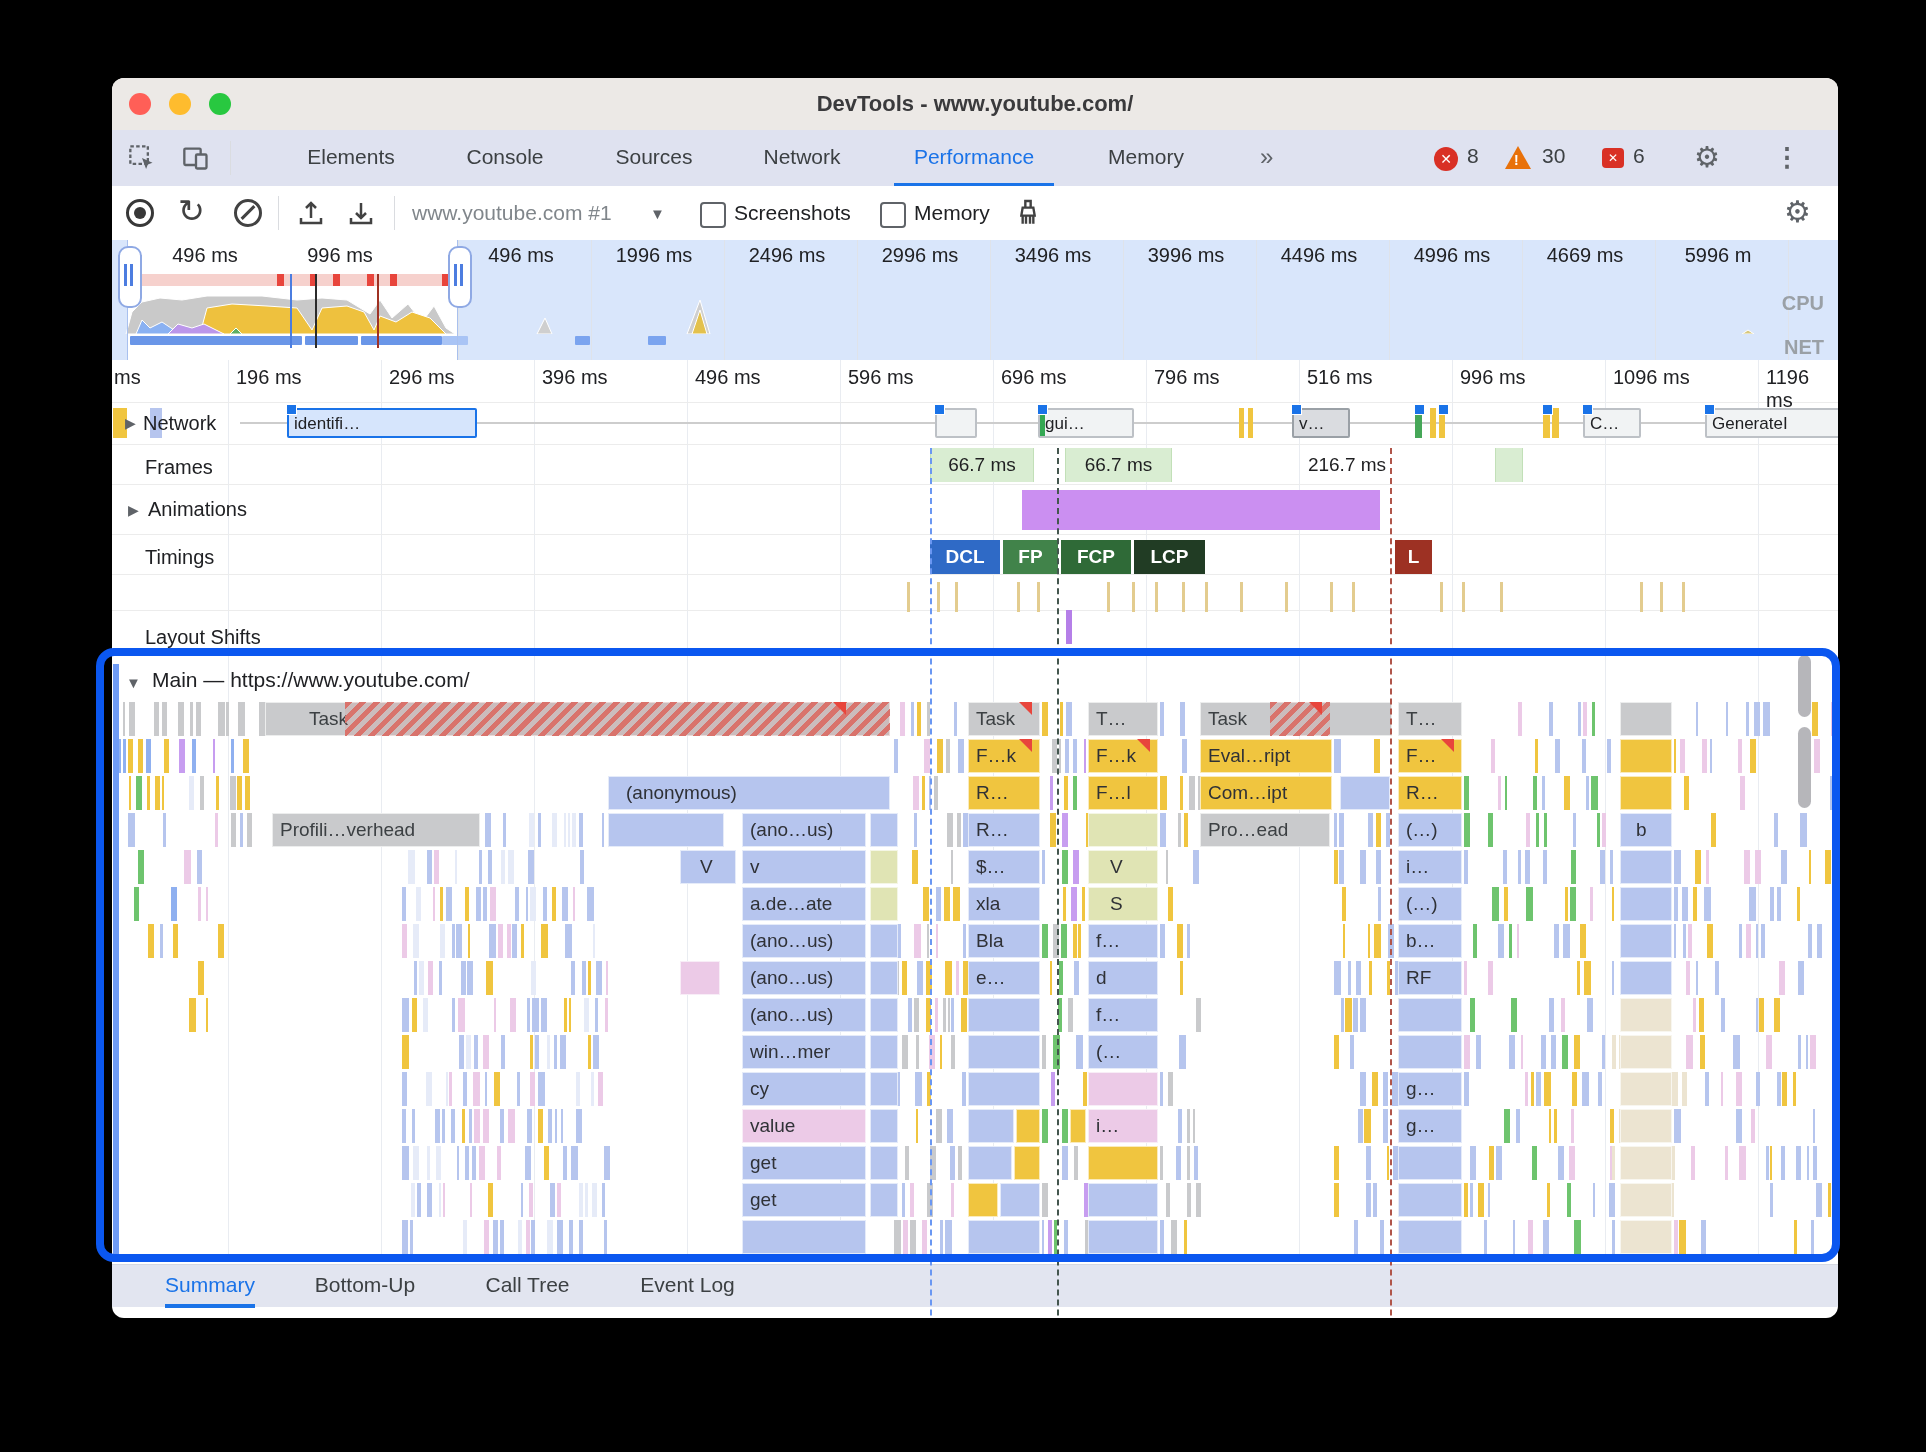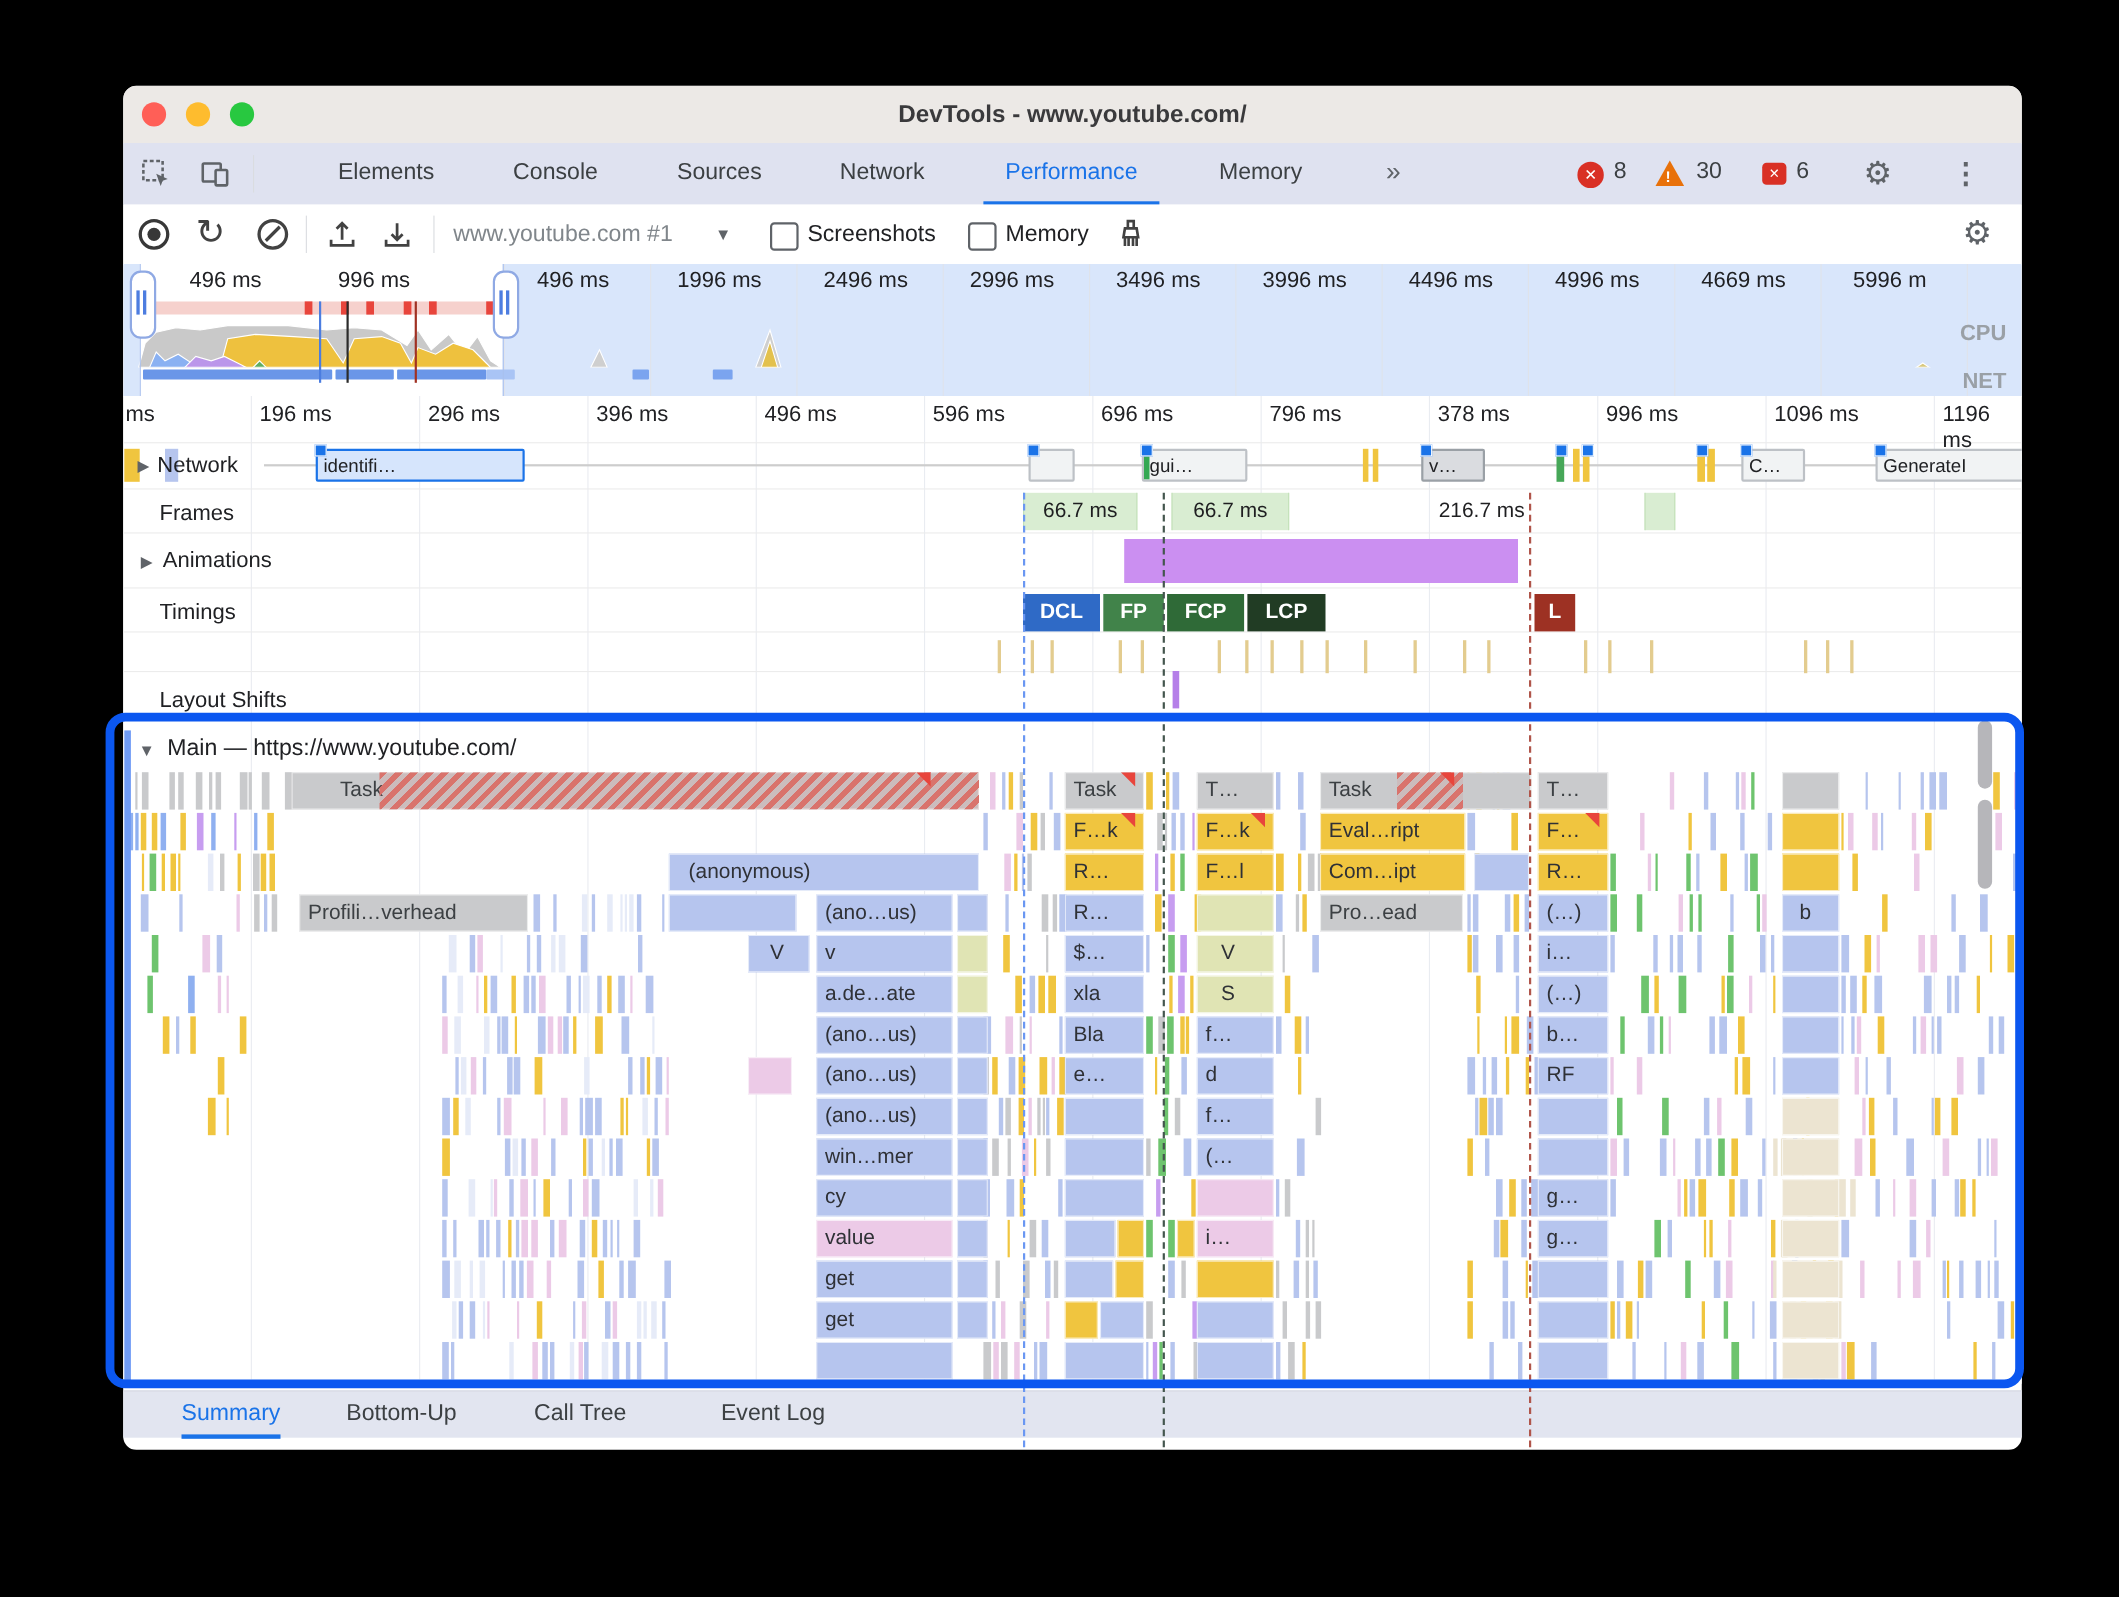--- a/index.html
+++ b/index.html
@@ -209,21 +209,21 @@
       <div class="rlabel" style="left: 430px;">396 ms</div>
       <div class="grid" style="left: 575px; top: 0px; height: 894px;"></div>
       <div class="rlabel" style="left: 583px;">496 ms</div>
       <div class="grid" style="left: 728px; top: 0px; height: 894px;"></div>
       <div class="rlabel" style="left: 736px;">596 ms</div>
       <div class="grid" style="left: 881px; top: 0px; height: 894px;"></div>
       <div class="rlabel" style="left: 889px;">696 ms</div>
       <div class="grid" style="left: 1034px; top: 0px; height: 894px;"></div>
       <div class="rlabel" style="left: 1042px;">796 ms</div>
       <div class="grid" style="left: 1187px; top: 0px; height: 894px;"></div>
-      <div class="rlabel" style="left: 1195px;">378 ms</div>
+      <div class="rlabel" style="left: 1195px;">516 ms</div>
       <div class="grid" style="left: 1340px; top: 0px; height: 894px;"></div>
       <div class="rlabel" style="left: 1348px;">996 ms</div>
       <div class="grid" style="left: 1493px; top: 0px; height: 894px;"></div>
       <div class="rlabel" style="left: 1501px;">1096 ms</div>
       <div class="grid" style="left: 1646px; top: 0px; height: 894px;"></div>
       <div class="rlabel" style="left: 1654px;">1196 ms</div>
       <div class="rlabel" style="left: 2px;">ms</div>
       <div class="hsep" style="top: 42px;"></div>
       <div class="hsep" style="top: 84px;"></div>
       <div class="hsep" style="top: 124px;"></div>
@@ -1042,17 +1042,17 @@
       <div class="dash" style="left: 945px; border-left-color: rgb(68, 86, 78);"></div>
       <div class="dash" style="left: 1278px; border-left-color: rgb(176, 85, 74);"></div>
       <div class="thumb" style="left: 1686px; top: 295px; height: 62px;"></div>
       <div class="thumb" style="left: 1686px; top: 367px; height: 81px;"></div>
     </div>
 
   <div id="bottombar">
       <div class="btab sel" style="left: 53px; width: 90px; text-align: center;">Summary</div>
       <div class="btab" style="left: 188px; width: 130px; text-align: center;">Bottom-Up</div>
       <div class="btab" style="left: 363px; width: 105px; text-align: center;">Call Tree</div>
-      <div class="btab" style="left: 513px; width: 125px; text-align: right;">Event Log</div>
+      <div class="btab" style="left: 513px; width: 125px; text-align: center;">Event Log</div>
     </div>
 </div>
 
 <div id="highlight-box"></div>
 
 </body></html>

